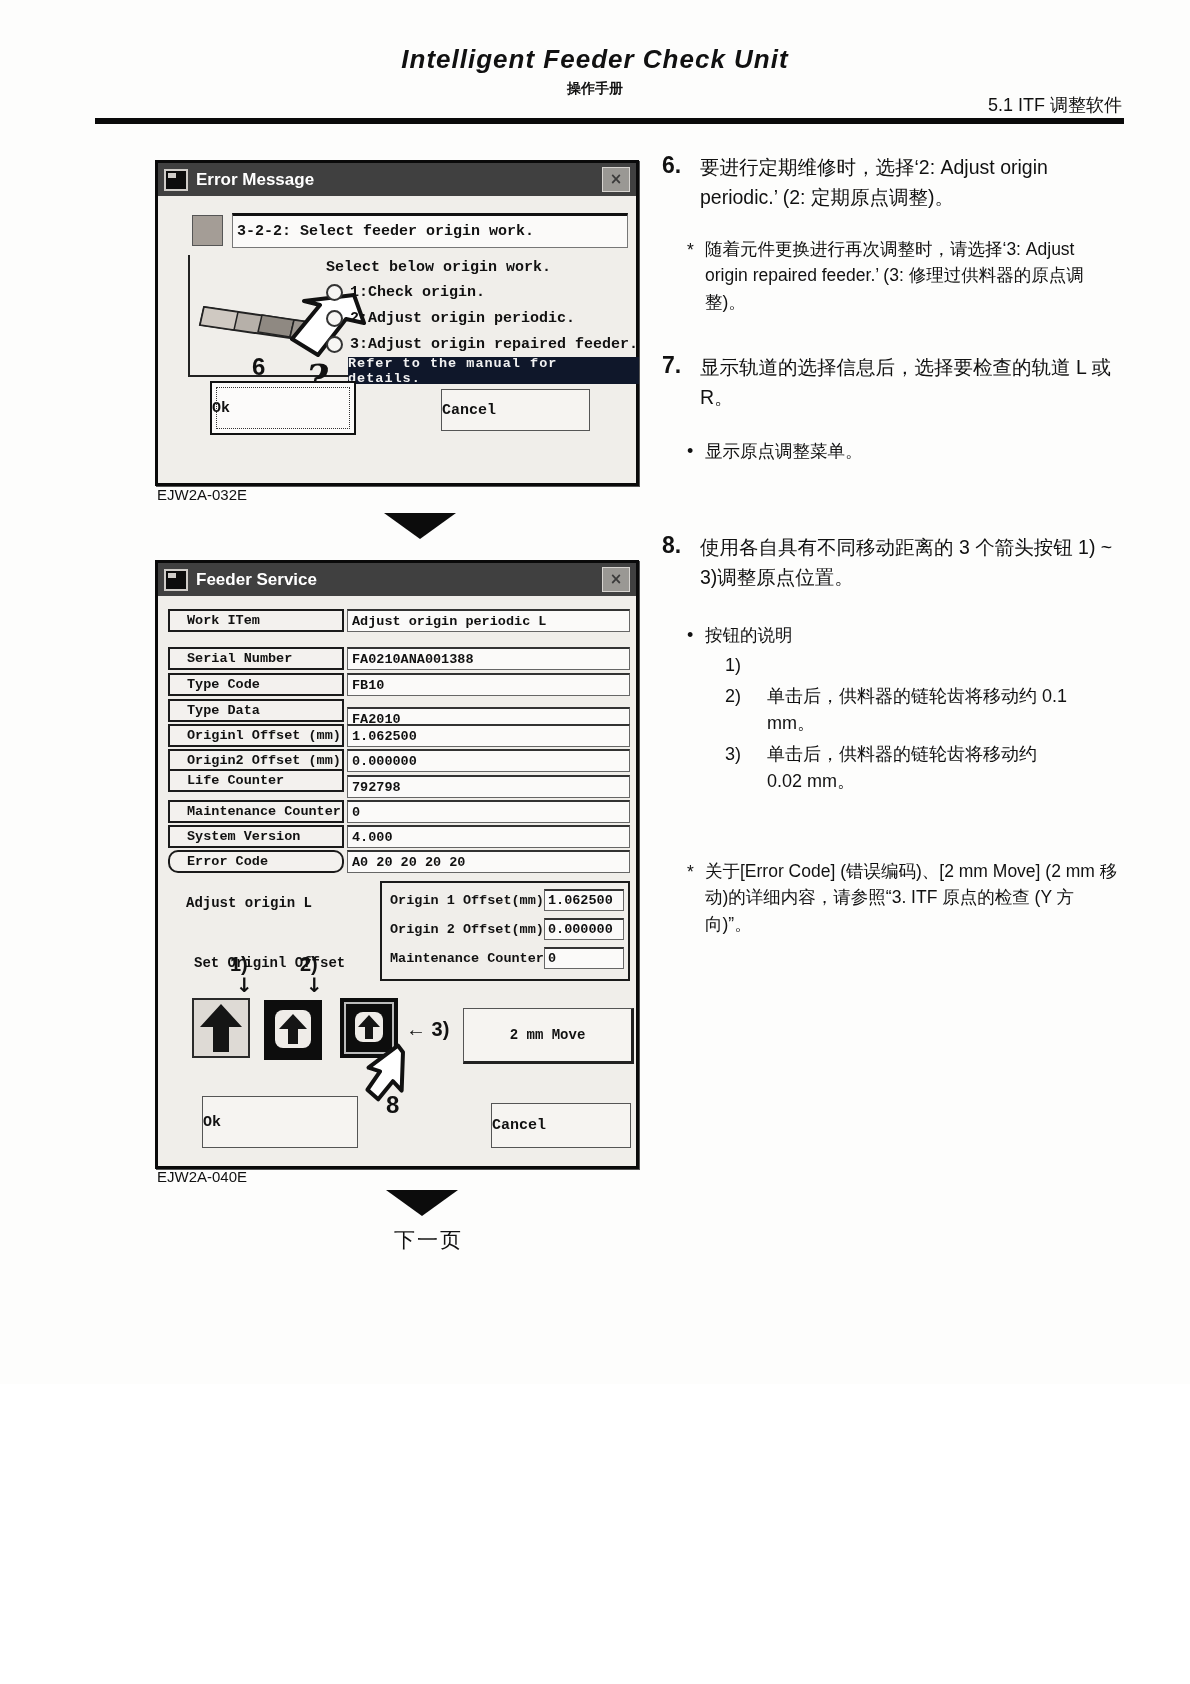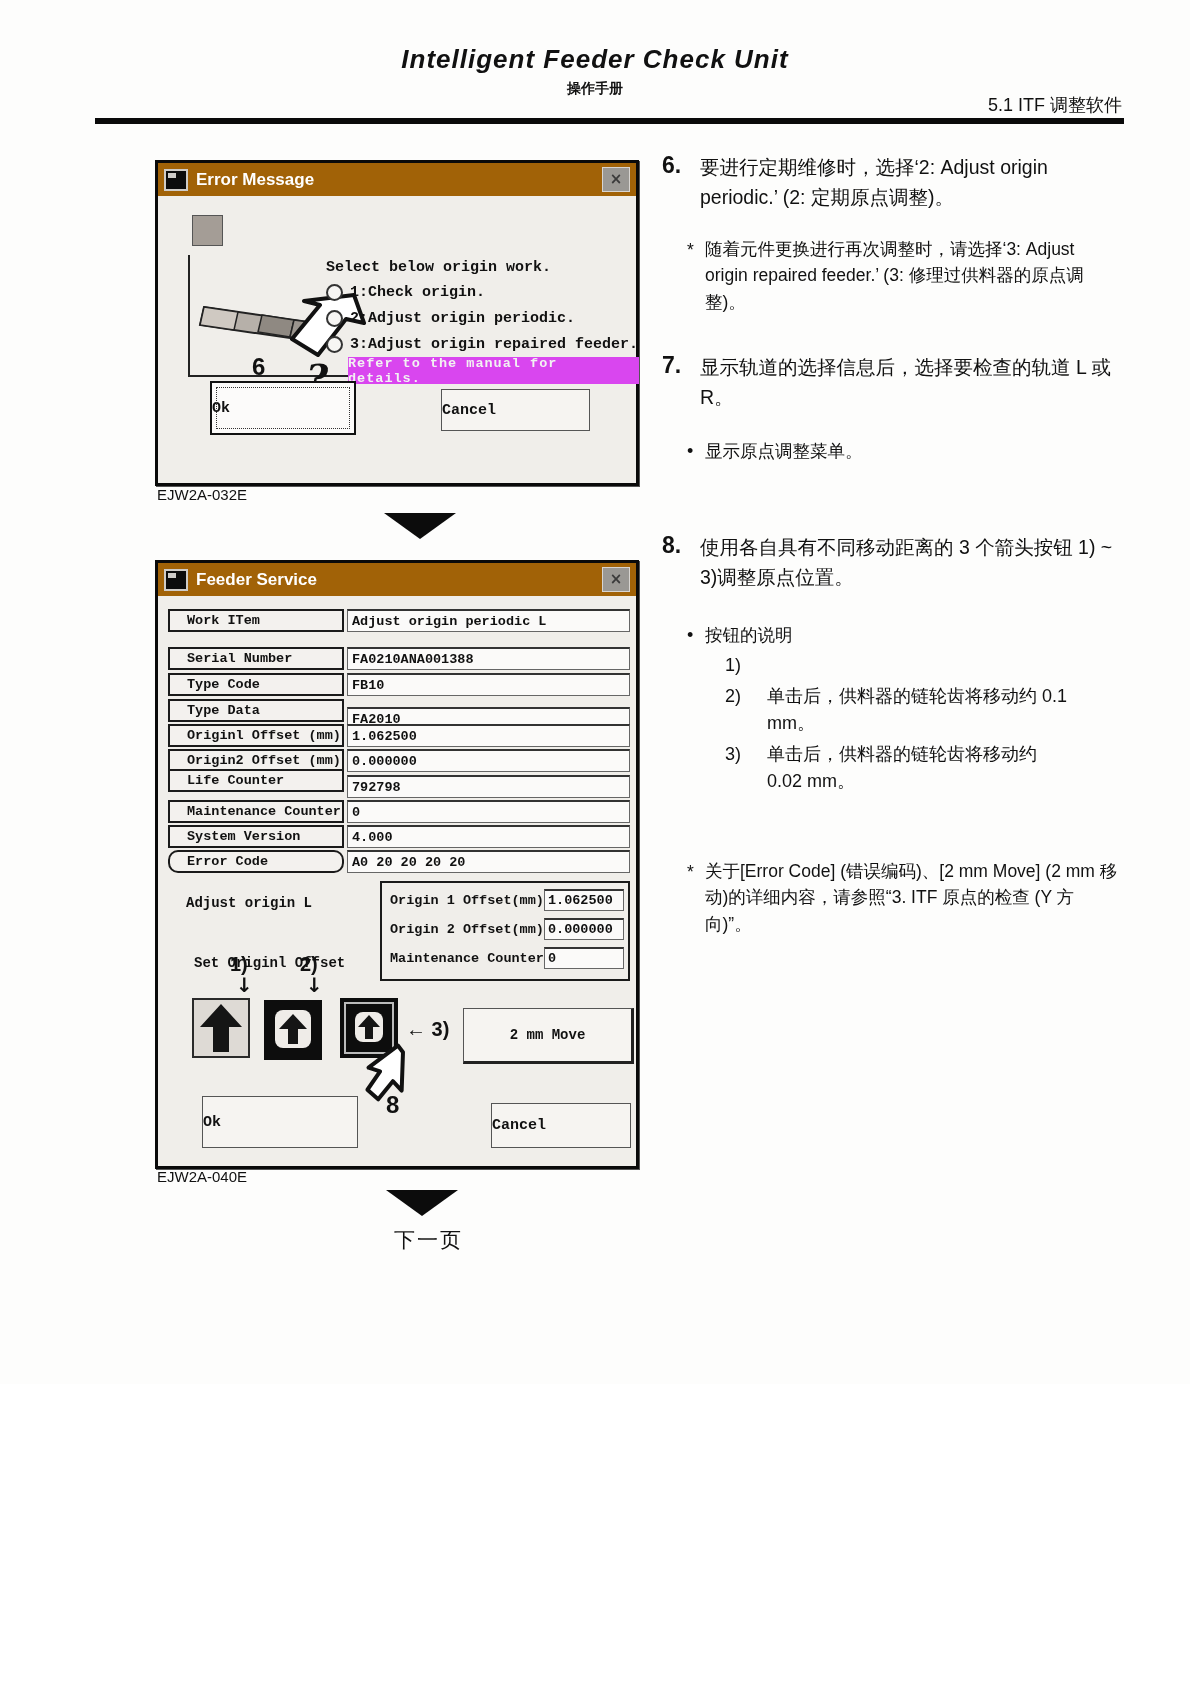--- a/index.html
+++ b/index.html
@@ -12,21 +12,21 @@
   .doc-subtitle{position:absolute;top:80px;left:0;right:0;text-align:center;
                 font-size:14px;font-weight:bold;}
   .doc-section{position:absolute;top:93px;right:68px;font-size:18px;}
   .rule-top{position:absolute;top:118px;left:95px;right:66px;height:6px;background:#0a0a0a;}
   .rule-bottom{position:absolute;top:1585px;left:95px;right:66px;height:5px;background:#0a0a0a;}
   .footer-left{position:absolute;top:1602px;left:128px;font-size:18px;}
   .footer-right{position:absolute;top:1602px;right:70px;font-size:18px;}
 
   
   .dlg{position:absolute;background:#f0eeea;border:3px solid #0a0a0a;box-shadow:1px 1px 0 #555;}
-  .titlebar{position:absolute;top:0;left:0;right:0;height:33px;background:#a16207;
+  .titlebar{position:absolute;top:0;left:0;right:0;height:33px;background:#404040;
             display:flex;align-items:center;padding:0 6px;box-sizing:border-box;}
   .titlebar .ttl{color:#fff;font-weight:bold;font-size:17px;margin-left:8px;
                  font-family:"Liberation Sans",sans-serif;}
   .win-ico{width:20px;height:18px;background:#0c0c0c;border:2px solid #cfccc8;position:relative;}
   .win-ico:after{content:"";position:absolute;left:2px;top:2px;width:8px;height:5px;background:#cfccc8;}
   .close-btn{margin-left:auto;width:26px;height:23px;background:#9a9894;border:1px solid #d8d5d1;
              color:#3a3a3a;font-weight:bold;font-size:15px;line-height:23px;text-align:center;
              font-family:"DejaVu Sans",sans-serif;}
   .mono{font-family:"Liberation Mono","DejaVu Sans Mono",monospace;font-weight:bold;}
 
@@ -37,21 +37,21 @@
   .msg-field span{font-size:15px;padding-left:4px;}
   .qbox{position:absolute;left:30px;top:92px;width:306px;height:120px;
         border-left:2px solid #222;border-bottom:2px solid #222;}
   .qmark{position:absolute;left:116px;top:100px;font-family:"DejaVu Serif",serif;
          font-weight:bold;font-style:italic;font-size:38px;}
   .prompt{position:absolute;left:168px;top:96px;font-size:15px;}
   .radio-row{position:absolute;left:168px;display:flex;align-items:center;}
   .radio-circ{width:13px;height:13px;border:2px solid #333;border-radius:50%;background:#f7f6f4;
               margin-right:7px;flex:0 0 auto;}
   .radio-lbl{font-size:15px;white-space:nowrap;}
-  .tooltip-bar{position:absolute;left:190px;top:194px;right:-3px;height:27px;background:#d946ef;
+  .tooltip-bar{position:absolute;left:190px;top:194px;right:-3px;height:27px;background:#0f172a;
                color:#f2f2f2;display:flex;align-items:center;justify-content:center;}
   .tooltip-bar span{font-size:13.5px;letter-spacing:1px;}
   .btn{position:absolute;background:#fcfbfa;border:2px solid #111;display:flex;
        align-items:center;justify-content:flex-start;font-size:15px;}
   .btn.focus:after{content:"";position:absolute;inset:4px;border:1px dotted #333;}
   .callout-num{position:absolute;font-size:24px;font-weight:bold;font-family:"Liberation Sans",sans-serif;}
   .fig-caption{position:absolute;font-size:15px;}
   .down-tri{position:absolute;width:0;height:0;border-left:36px solid transparent;
             border-right:36px solid transparent;border-top:26px solid #0c0c0c;}
   .next-page{position:absolute;font-size:21px;letter-spacing:2px;}
@@ -106,20 +106,23 @@
   <div class="rule-top"></div>
 
   <div class="dlg" style="left:155px;top:160px;width:478px;height:320px;">
     <div class="titlebar">
       <div class="win-ico"></div>
       <span class="ttl">Error Message</span>
       <div class="close-btn">×</div>
     </div>
 
     <div class="msg-square"></div>
+    <div class="msg-field mono">
+      <span>3-2-2: Select feeder origin work.</span>
+    </div>
 
     <div class="qbox">
       <div class="qmark">?</div>
 
       <svg width="130" height="60" style="position:absolute;left:8px;top:30px;" viewBox="0 0 130 60">
         <polygon points="6,22 118,38 112,56 2,40" fill="#b6b0a9" stroke="#222" stroke-width="2"></polygon>
         <polygon points="6,22 40,27 36,45 2,40" fill="#cfc9c2" stroke="#222" stroke-width="1.5"></polygon>
         <polygon points="64,30 96,35 92,52 60,47" fill="#8f8982" stroke="#222" stroke-width="1.5"></polygon>
         <polygon points="96,35 118,38 112,56 92,52" fill="#9a948d" stroke="#222" stroke-width="1.5"></polygon>
       </svg>

